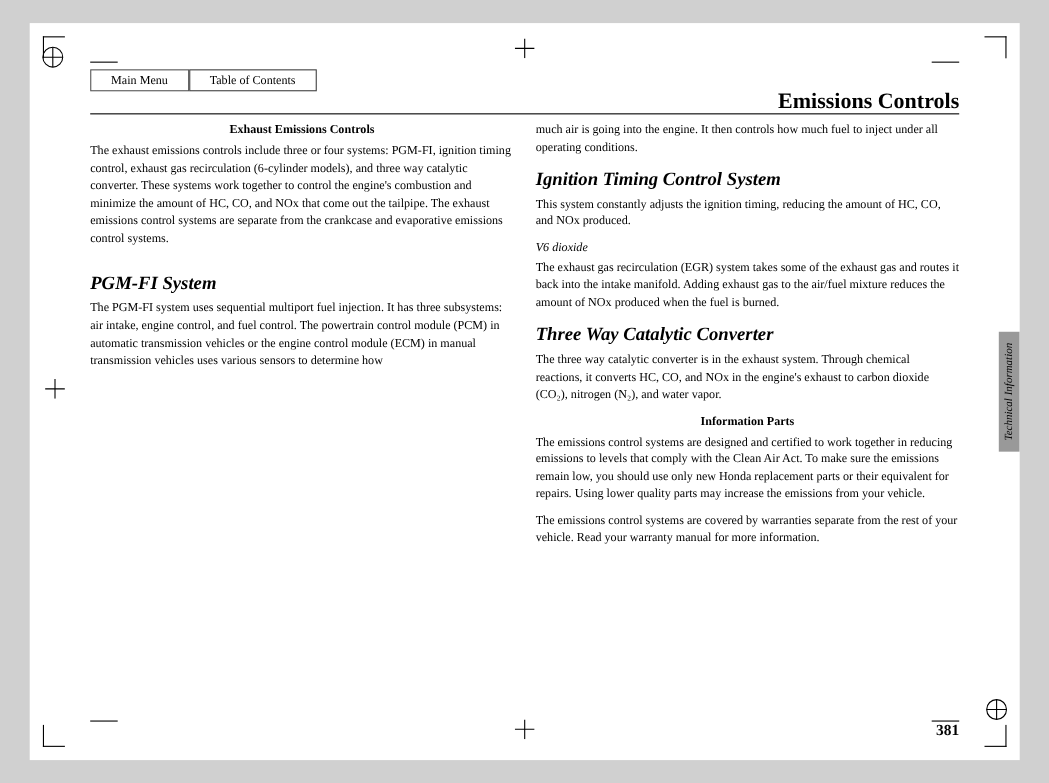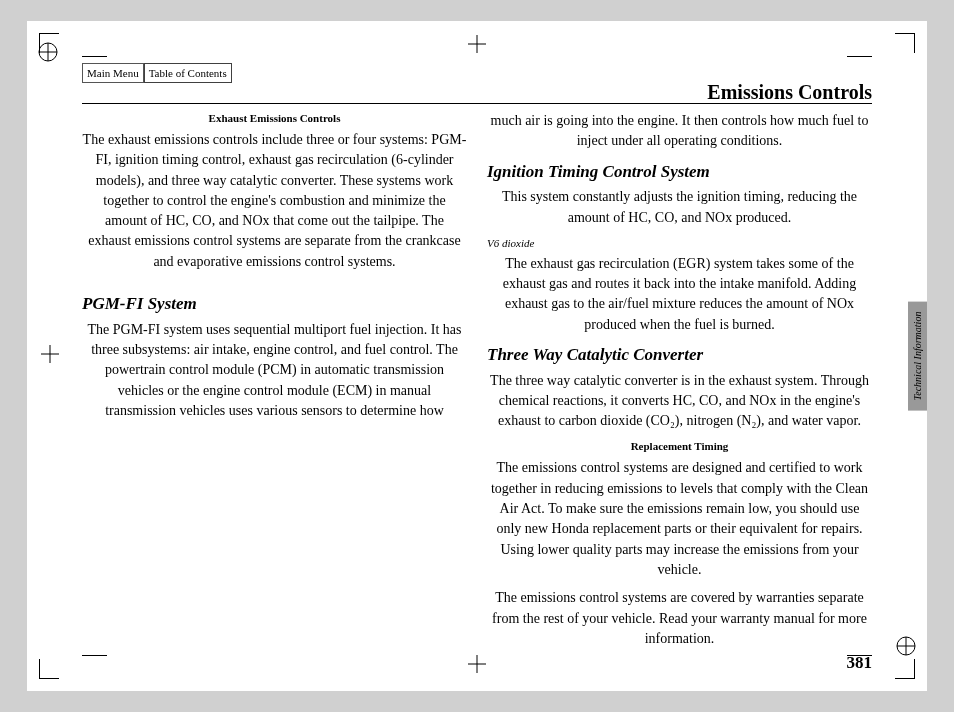--- a/index.html
+++ b/index.html
@@ -37,21 +37,21 @@
     
     .nav-bar {
       position: absolute;
       top: 42px;
       left: 55px;
       display: flex;
       gap: 0;
     }
 
     .nav-btn {
-      padding: 3px 4px;
+      padding: 3px 18px;
       border: 1px solid #555;
       background: #fff;
       font-family: serif;
       font-size: 11px;
       cursor: pointer;
     }
 
     .nav-btn.active {
       background: #fff;
       border: 1px solid #404040;
@@ -112,35 +112,34 @@
     }
 
     .subheading-italic {
       font-style: italic;
       font-size: 11px;
       margin-bottom: 2px;
     }
 
     p {
       margin-bottom: 8px;
-      font-size: 14px;
+      font-size: 11px;
       line-height: 1.45;
-      text-align: center;
     }
 
     .pgm-section {
       margin-top: 20px;
     }
 
     
     .page-number {
       position: absolute;
       bottom: 18px;
       right: 55px;
-      font-size: 17px;
+      font-size: 14px;
       font-weight: bold;
       font-family: serif;
     }
 
     
     .h-line-left {
       position: absolute;
       left: 55px;
       width: 25px;
       height: 1px;
@@ -232,21 +231,21 @@
 
       <div class="section-heading-italic">Ignition Timing Control System</div>
       <p>This system constantly adjusts the ignition timing, reducing the amount of HC, CO, and NOx produced.</p>
 
       <div class="subheading-italic">V6 dioxide</div>
       <p>The exhaust gas recirculation (EGR) system takes some of the exhaust gas and routes it back into the intake manifold. Adding exhaust gas to the air/fuel mixture reduces the amount of NOx produced when the fuel is burned.</p>
 
       <div class="section-heading-italic">Three Way Catalytic Converter</div>
       <p>The three way catalytic converter is in the exhaust system. Through chemical reactions, it converts HC, CO, and NOx in the engine's exhaust to carbon dioxide (CO₂), nitrogen (N₂), and water vapor.</p>
 
-      <div class="section-heading">Replacement Timing</div>
+      <div class="section-heading">Information Parts</div>
       <p>The emissions control systems are designed and certified to work together in reducing emissions to levels that comply with the Clean Air Act. To make sure the emissions remain low, you should use only new Honda replacement parts or their equivalent for repairs. Using lower quality parts may increase the emissions from your vehicle.</p>
       <p>The emissions control systems are covered by warranties separate from the rest of your vehicle. Read your warranty manual for more information.</p>
     </div>
 
   </div>
 
   <div style="position:absolute; right:0; top:50%; transform:translateY(-50%); background:#999; padding:10px 4px; writing-mode:vertical-rl; text-orientation:mixed; font-style:italic; font-family:serif; font-size:10px; color:#000; white-space:nowrap; transform:translateY(-50%) rotate(0deg);">
     <span style="writing-mode:vertical-rl; transform:rotate(180deg); display:block;">Technical Information</span>
   </div>
 

